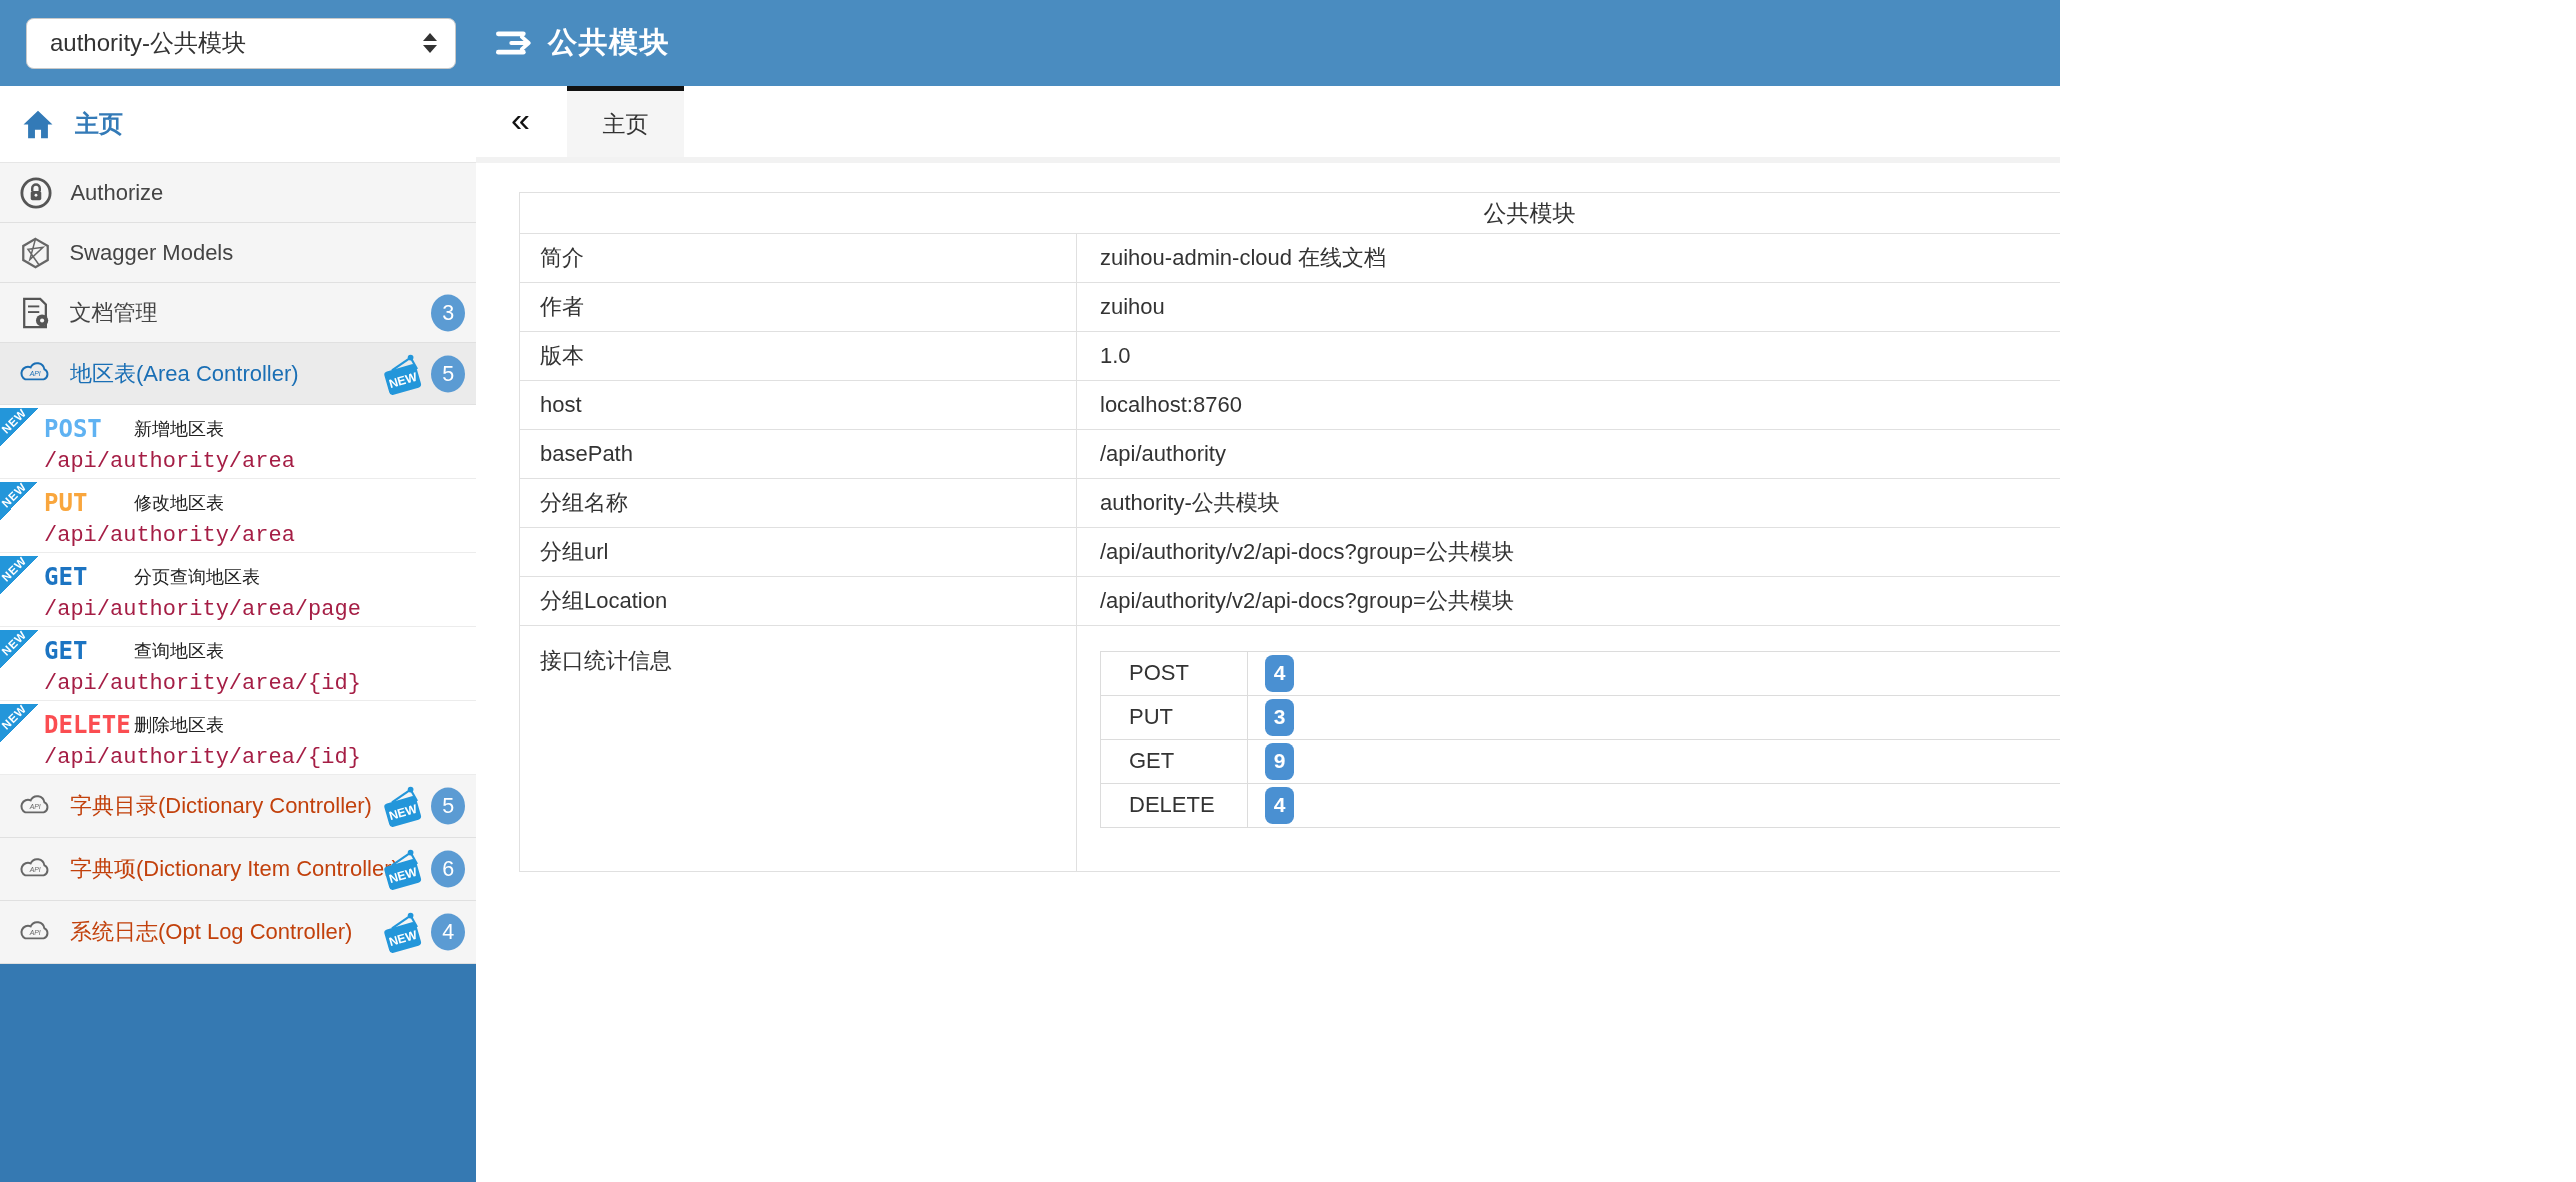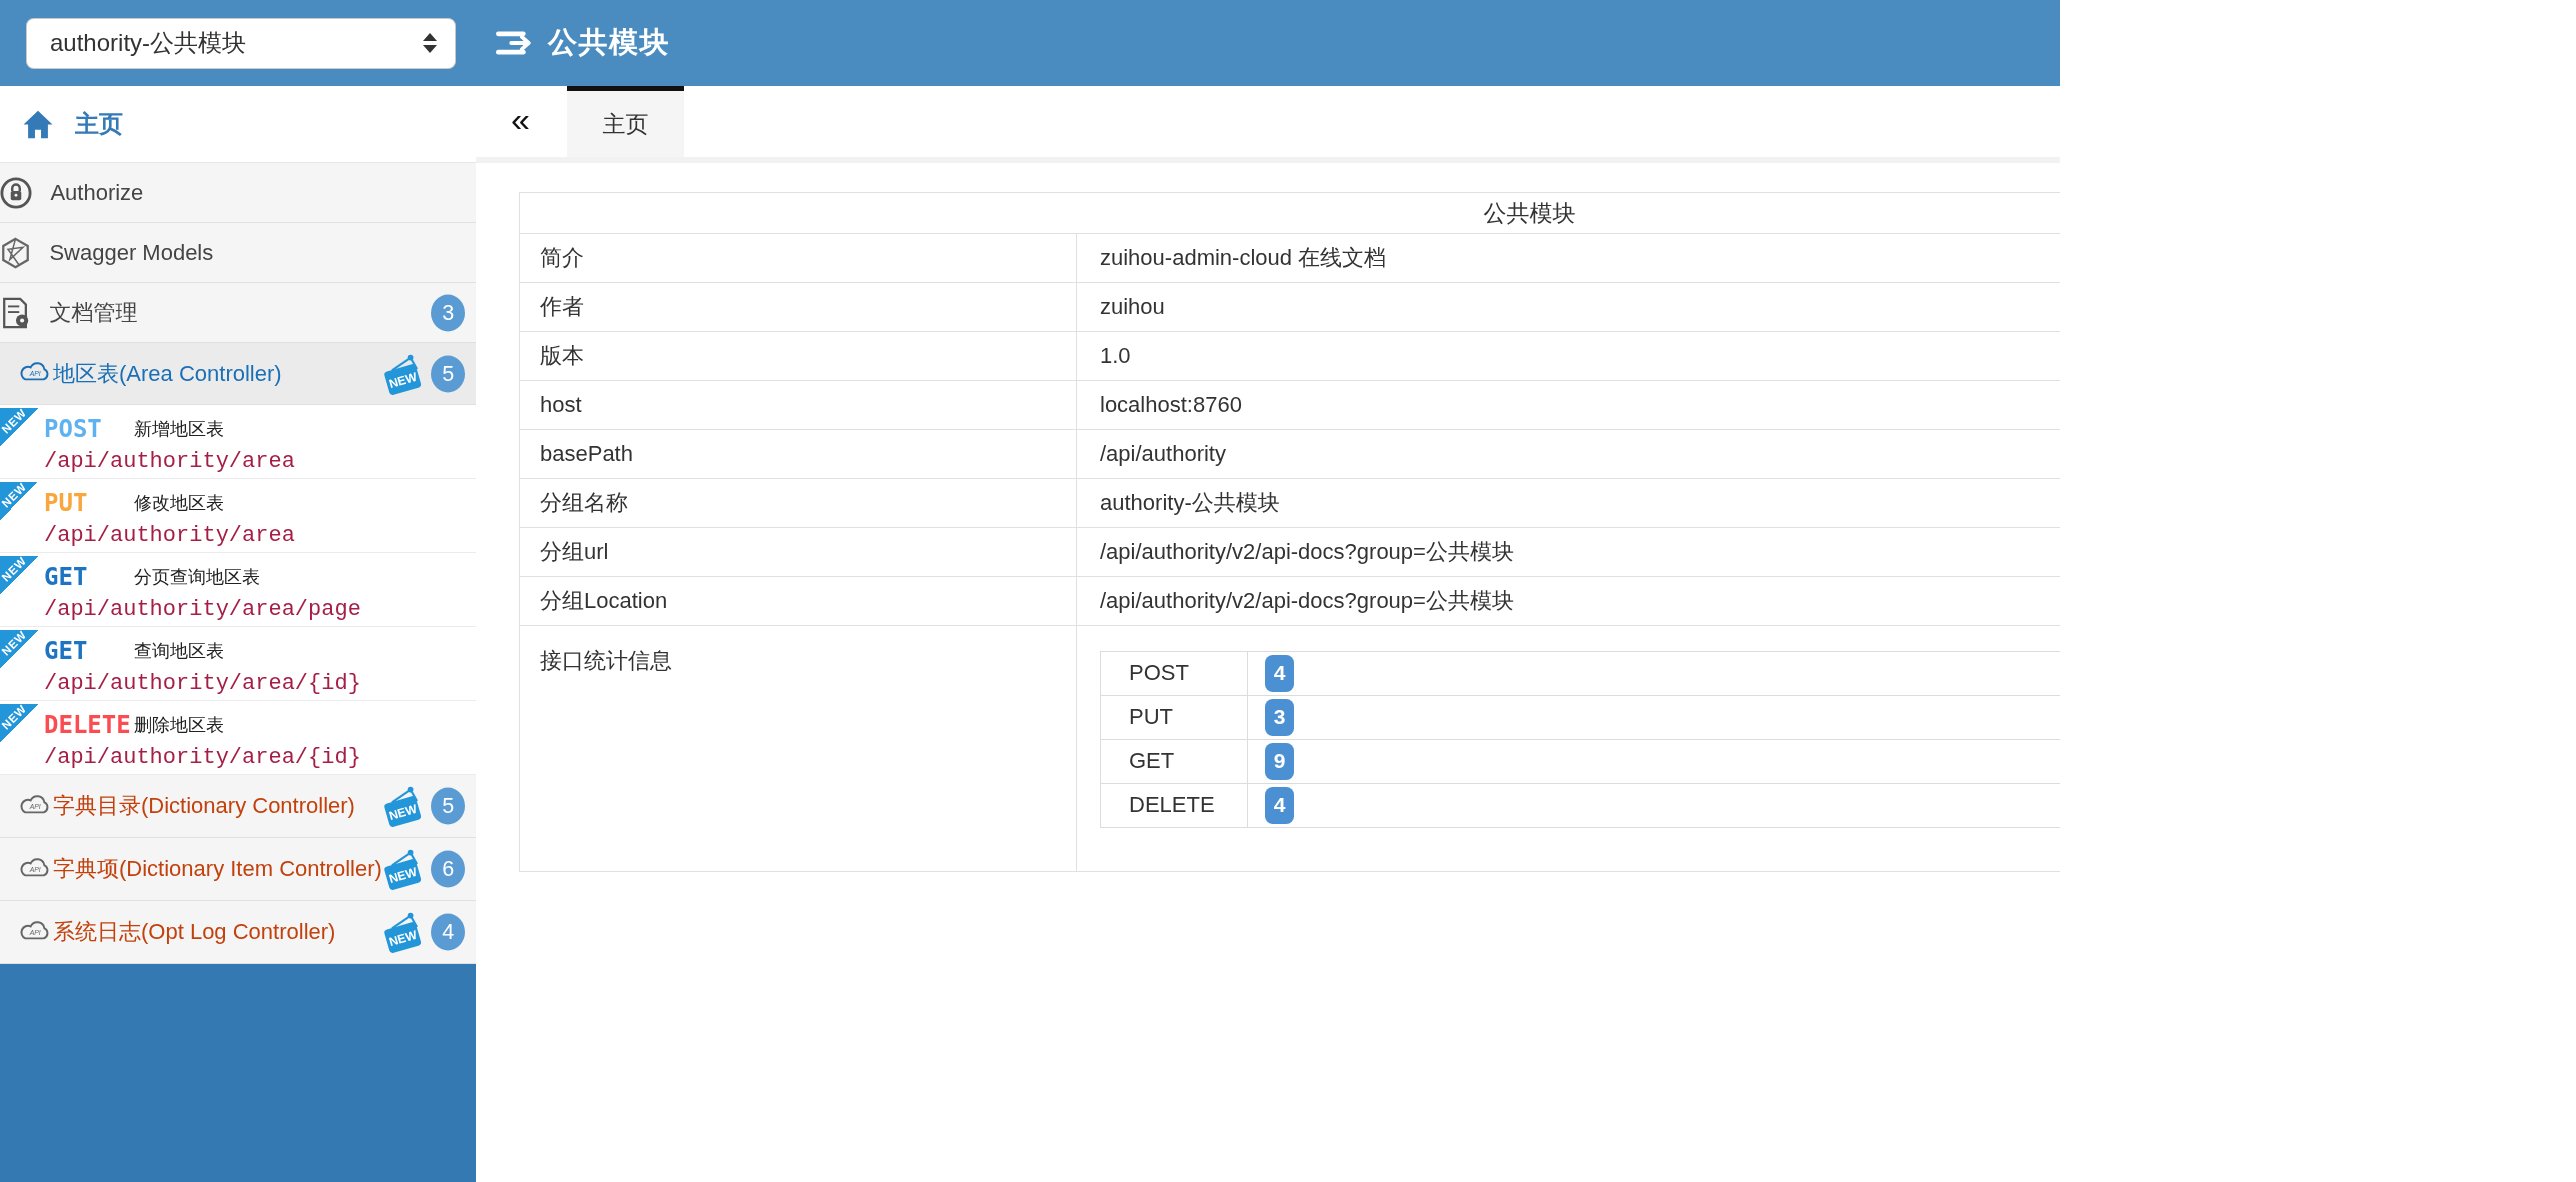--- a/index.html
+++ b/index.html
@@ -22,24 +22,24 @@
   .search-hint{position:absolute;right:152px;top:50%;transform:translateY(-50%);
     font-size:24px;color:#fff;font-weight:bold}
   .search-btn{position:absolute;right:28px;top:10.7px;width:84px;height:64px;display:flex;align-items:center;justify-content:center;cursor:pointer}
 
   
   .sidebar{position:absolute;left:0;top:86px;width:476px;height:1097px;background:#3579b2;overflow:hidden}
   .srow{display:flex;align-items:center;position:relative;cursor:pointer}
   .srow .slabel{font-size:22px;color:#c2410c}
   .side-home{height:77px;background:#fff;border-bottom:1.5px solid #e6e6e6;padding-left:21.5px}
   .side-home .slabel{color:#337ab7;font-weight:bold;font-size:24px;margin-left:21.5px}
-  .side-mid{height:60px;background:#f5f5f5;border-bottom:1.5px solid #e0e0e0;}
+  .side-mid{height:60px;background:#f5f5f5;border-bottom:1.5px solid #e0e0e0;padding-left:20px}
   .side-mid .slabel{margin-left:18.4px;color:#444}
   .ctrl{height:63px;background:#f5f5f5;border-bottom:1.5px solid #e0e0e0;padding-left:19px}
-  .ctrl .slabel{}
+  .ctrl .slabel{margin-left:17px}
   .ctrl.selected{height:62px;background:#ebebeb}
   .ctrl.selected .slabel{color:#1a6fb5}
   .right-badges{position:absolute;right:10.7px;top:50%;transform:translateY(-50%);display:flex;align-items:center;gap:7.7px}
   .count-badge{min-width:34px;height:37px;padding:0 4.6px;border-radius:50%;background:#5b9bd3;color:#fff;
     font-size:21.5px;display:flex;align-items:center;justify-content:center}
 
   .api-list{position:relative;background:#fff}
   .api-list::before{content:"";position:absolute;left:28px;top:0;bottom:4.6px;border-left:2.3px dotted #9fc0d8}
   .api-item{height:74px;background:#fff;border-bottom:1.5px solid #ececec;position:relative;padding:7.7px 0 0 44px;cursor:pointer}
   .api-line1{display:flex;align-items:center;height:32px}

